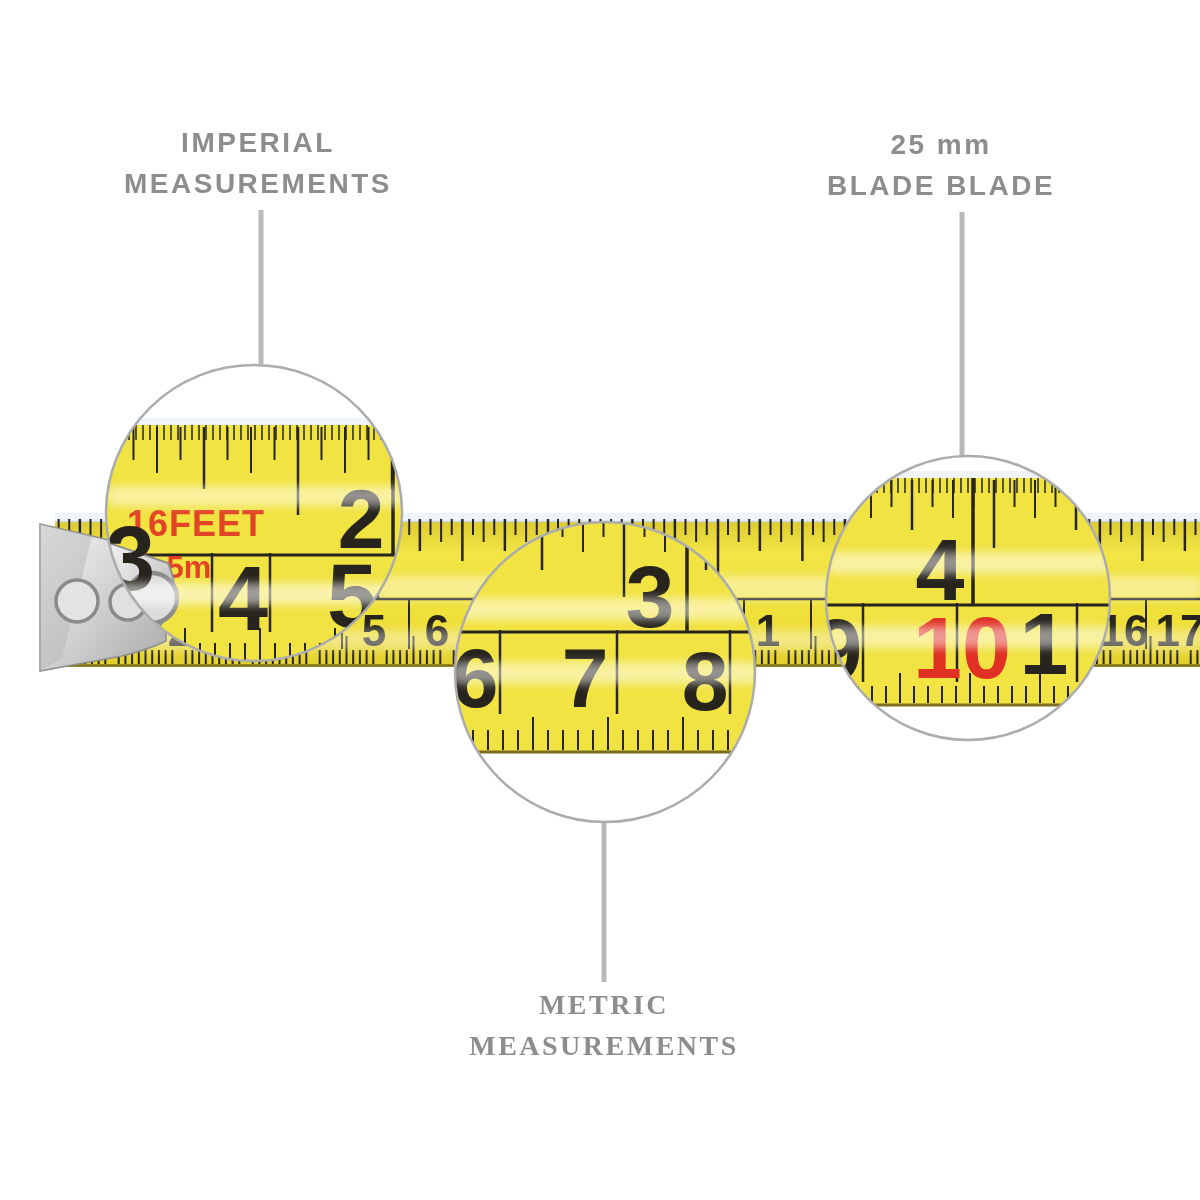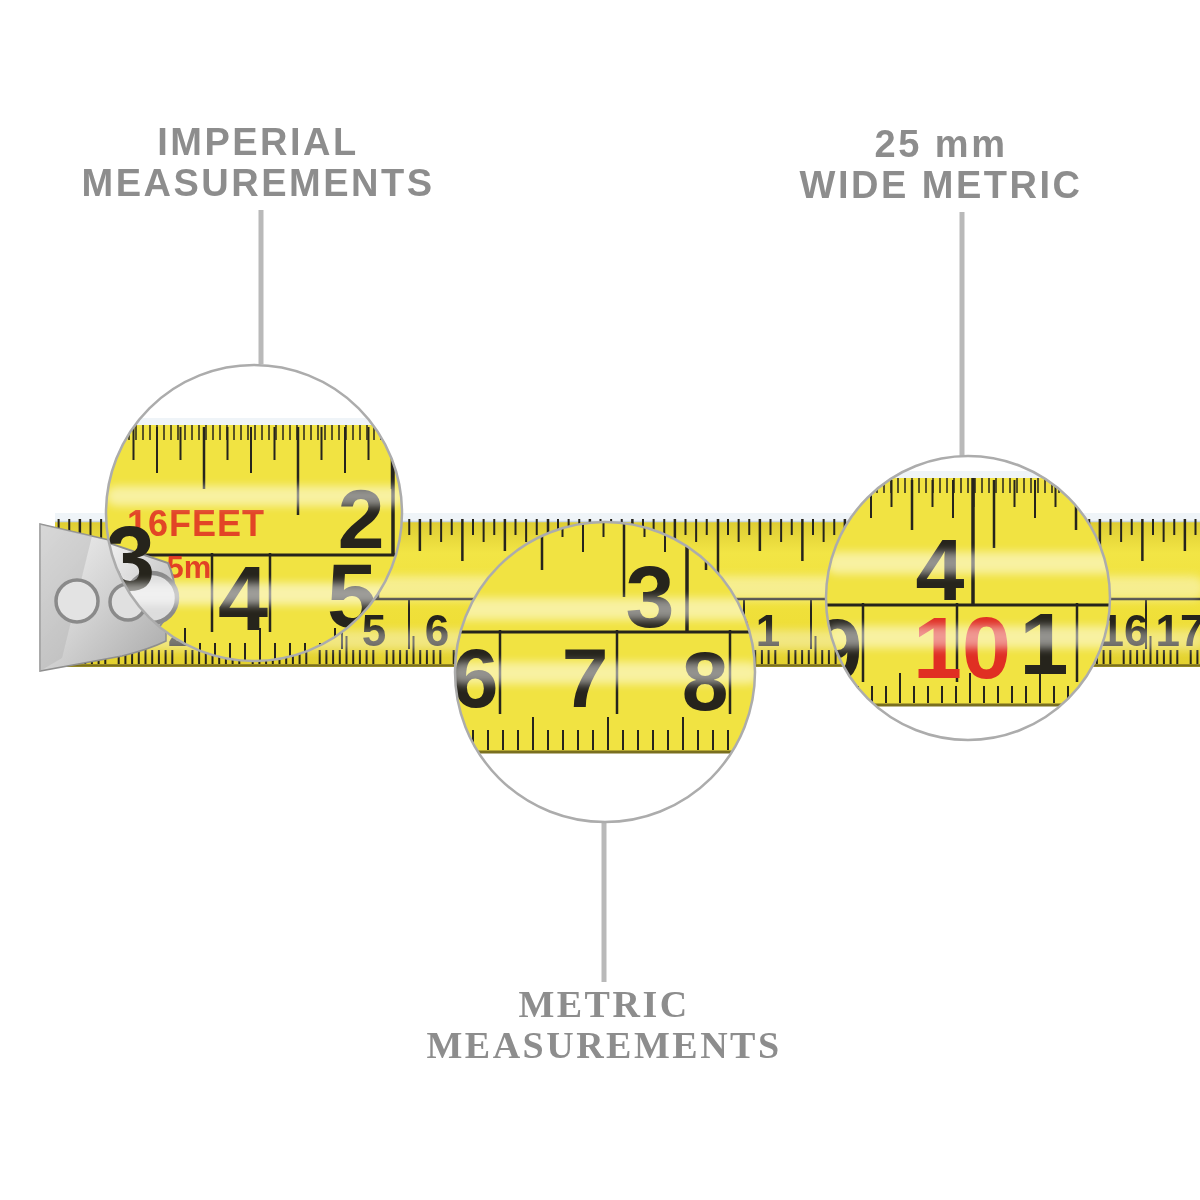--- a/index.html
+++ b/index.html
@@ -1,35 +1,35 @@
 <!DOCTYPE html>
 <html><head>
 <meta charset="utf-8">
 <style>
   html,body{margin:0;padding:0;background:#ffffff;}
   #stage{position:relative;width:1200px;height:1200px;background:#fff;overflow:hidden;
          font-family:"Liberation Sans",sans-serif;}
   #scene{position:absolute;left:0;top:0;}
   .callout{position:absolute;width:420px;text-align:center;font-weight:bold;
-           font-size:38px;letter-spacing:2.5px;line-height:41px;color:var(--gray,#8d8d8d);}
+           font-size:28px;letter-spacing:2.5px;line-height:41px;color:var(--gray,#8d8d8d);}
   .callout div{white-space:nowrap;}
   svg text{font-family:"Liberation Sans",sans-serif;font-weight:bold;}
 </style>
 </head>
 <body>
 
 <div id="stage" style="--gray: #8D8D8D;">
 
   <div class="callout" style="left:48px;top:122px;">
     <div>IMPERIAL</div>
     <div>MEASUREMENTS</div>
   </div>
   <div class="callout" style="left:731px;top:124px;">
     <div>25 mm</div>
-    <div>WIDE METRIC</div>
+    <div>BLADE BLADE</div>
   </div>
   <div class="callout" style="left:394px;top:984px;font-family:Liberation Serif, serif;">
     <div>METRIC</div>
     <div>MEASUREMENTS</div>
   </div>
 
   <svg id="scene" width="1200" height="1200" viewBox="0 0 1200 1200">
     <defs>
       <clipPath id="clipL">
           <circle cx="254" cy="513" r="148"></circle>

